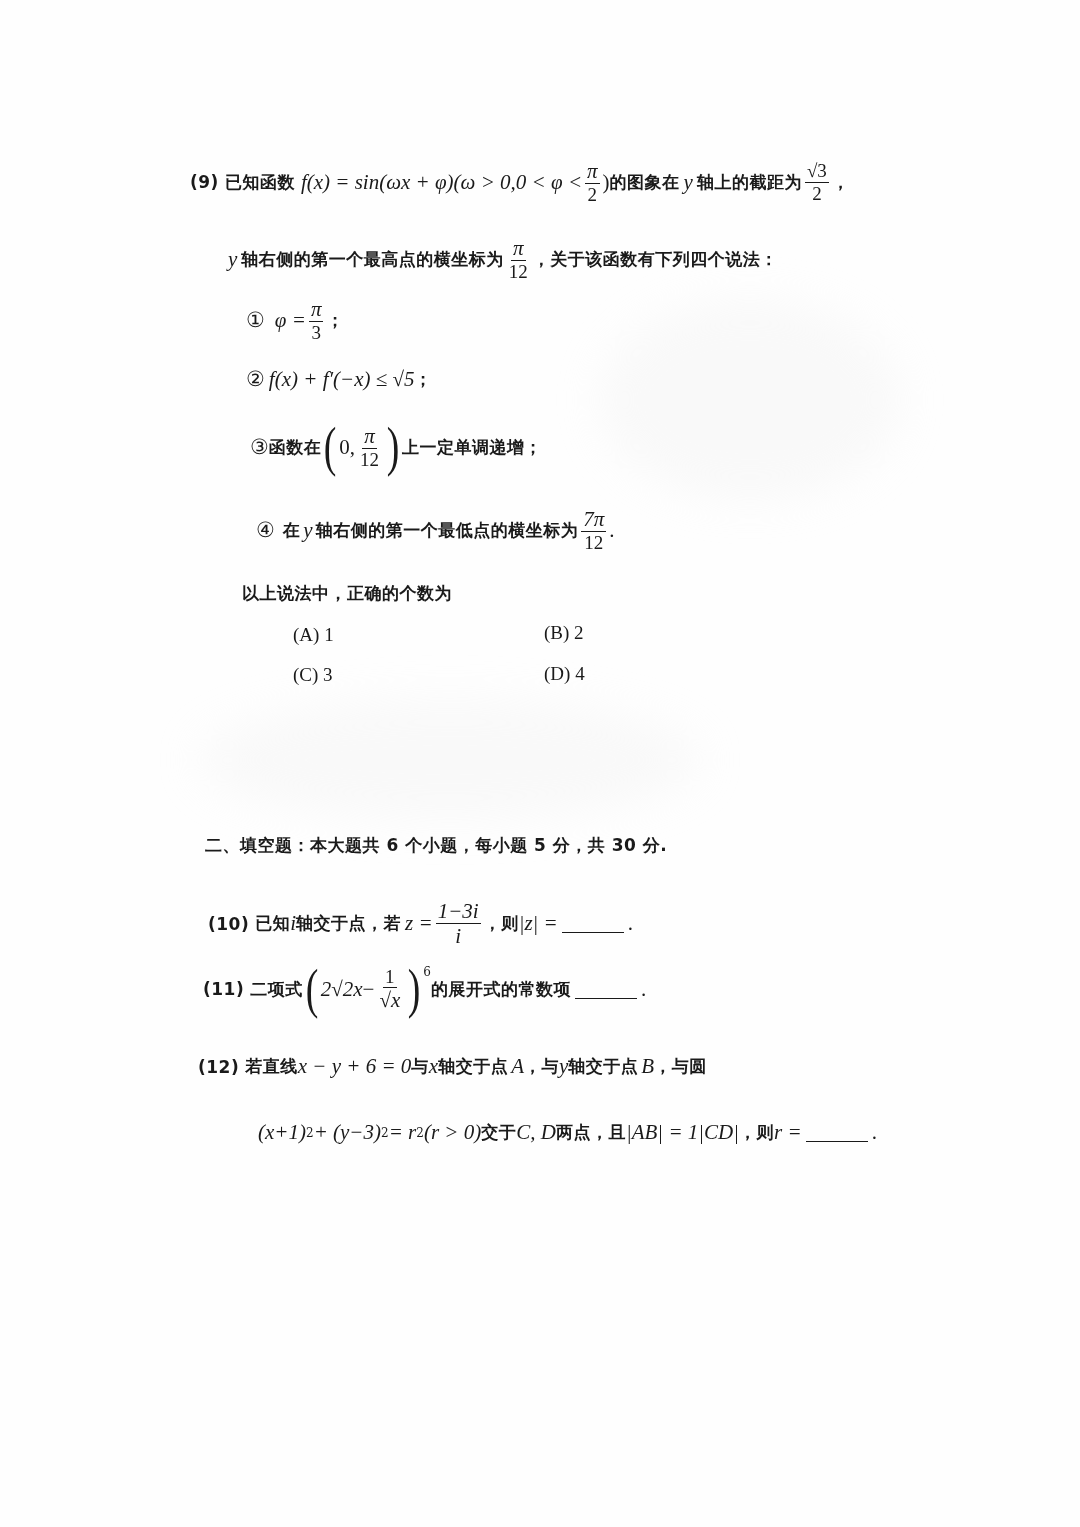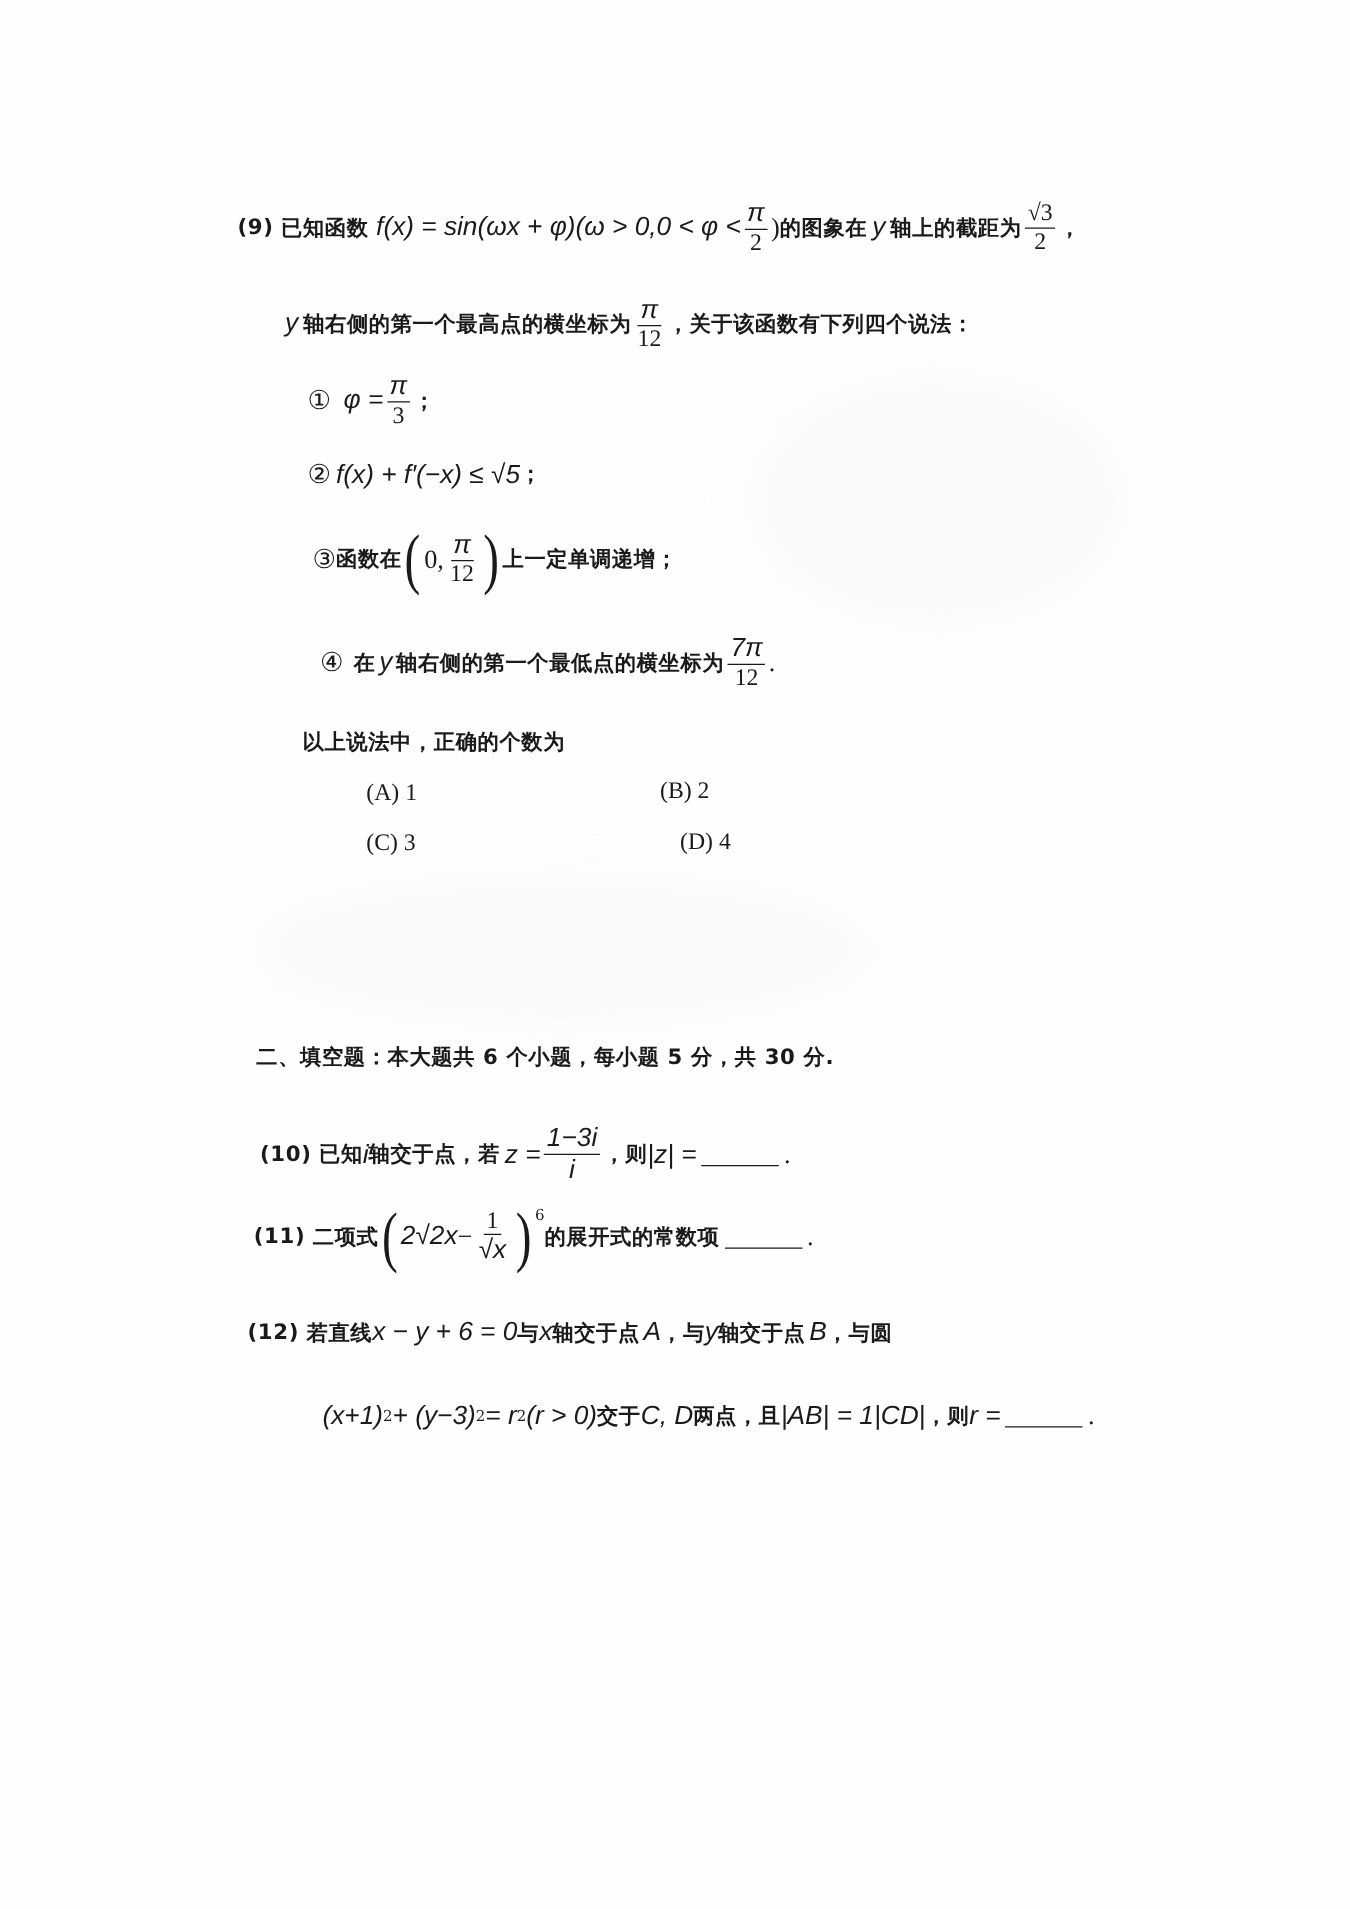--- a/index.html
+++ b/index.html
@@ -3,21 +3,21 @@
 <meta charset="utf-8">
 <style>
   html, body { margin: 0; padding: 0; }
   body {
     width: 1080px; height: 1527px; background: #ffffff; position: relative; overflow: hidden;
     font-family: "DejaVu Serif", "Liberation Serif", serif; color: #1a1a1a;
   }
   .page { position: absolute; left: 0; top: 0; width: 1080px; height: 1527px; background: #fefefe; }
   .line { position: absolute; font-size: 19px; white-space: nowrap; display: flex; align-items: center; }
   .cn { font-family: "DejaVu Sans", sans-serif; font-weight: bold; font-size: 17px; letter-spacing: 0.5px; }
-  .math { font-family: Liberation Sans, sans-serif; font-style: italic; font-size: 21px; }
+  .math { font-family: Liberation Serif, serif; font-style: italic; font-size: 21px; }
   .mathup { font-family: "Liberation Serif", "DejaVu Serif", serif; font-size: 21px; }
   .frac { display: inline-flex; flex-direction: column; align-items: center; vertical-align: middle; margin: 0 3px; font-family: "Liberation Serif", serif; font-size: 19px; line-height: 1.05; }
   .frac .num { border-bottom: 1.4px solid #1a1a1a; padding: 0 2px 1px; }
   .frac .den { padding: 1px 2px 0; }
   .blank { display: inline-block; width: 62px; border-bottom: 1.5px solid #1a1a1a; margin: 0 4px; height: 18px; }
   .bigparen { font-family: "Liberation Serif", serif; font-size: 54px; font-weight: 100; line-height: 1; transform: scaleX(0.7); display: inline-block; }
   .sup { font-size: 12px; vertical-align: super; font-style: normal; }
   .choice { position: absolute; font-family: "Liberation Serif", serif; font-size: 19px; margin-left: 32px; }
   .blur { position:absolute; border-radius:50%; background: rgba(240,240,240,0.35); filter: blur(20px); }
 </style>
@@ -98,21 +98,21 @@
     <span class="mathup">.</span>
   </div>
 
   <div class="line" style="left:242px;top:582px;">
     <span class="cn">以上说法中，正确的个数为</span>
   </div>
 
   <div class="choice" style="left:261px;top:624px;">
     <span>(A)</span>&nbsp;<span>1</span>
   </div>
-  <div class="choice" style="left:496px;top:622px;">
+  <div class="choice" style="left:512px;top:622px;">
     <span>(B)</span>&nbsp;<span>2</span>
   </div>
   <div class="choice" style="left:261px;top:664px;">
     <span>(C)</span>&nbsp;<span>3</span>
   </div>
   <div class="choice" style="left:512px;top:663px;">
     <span>(D)</span>&nbsp;<span>4</span>
   </div>
 
   <div class="line" style="left:205px;top:834px;align-items:flex-end;">

